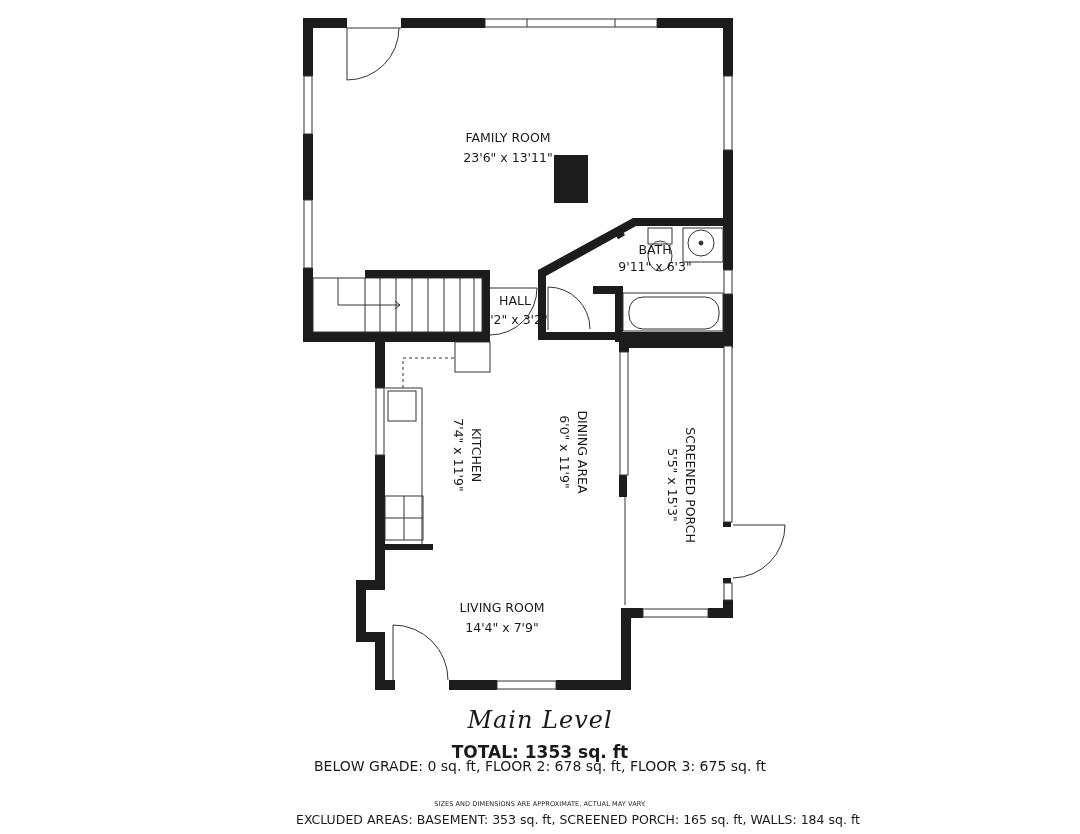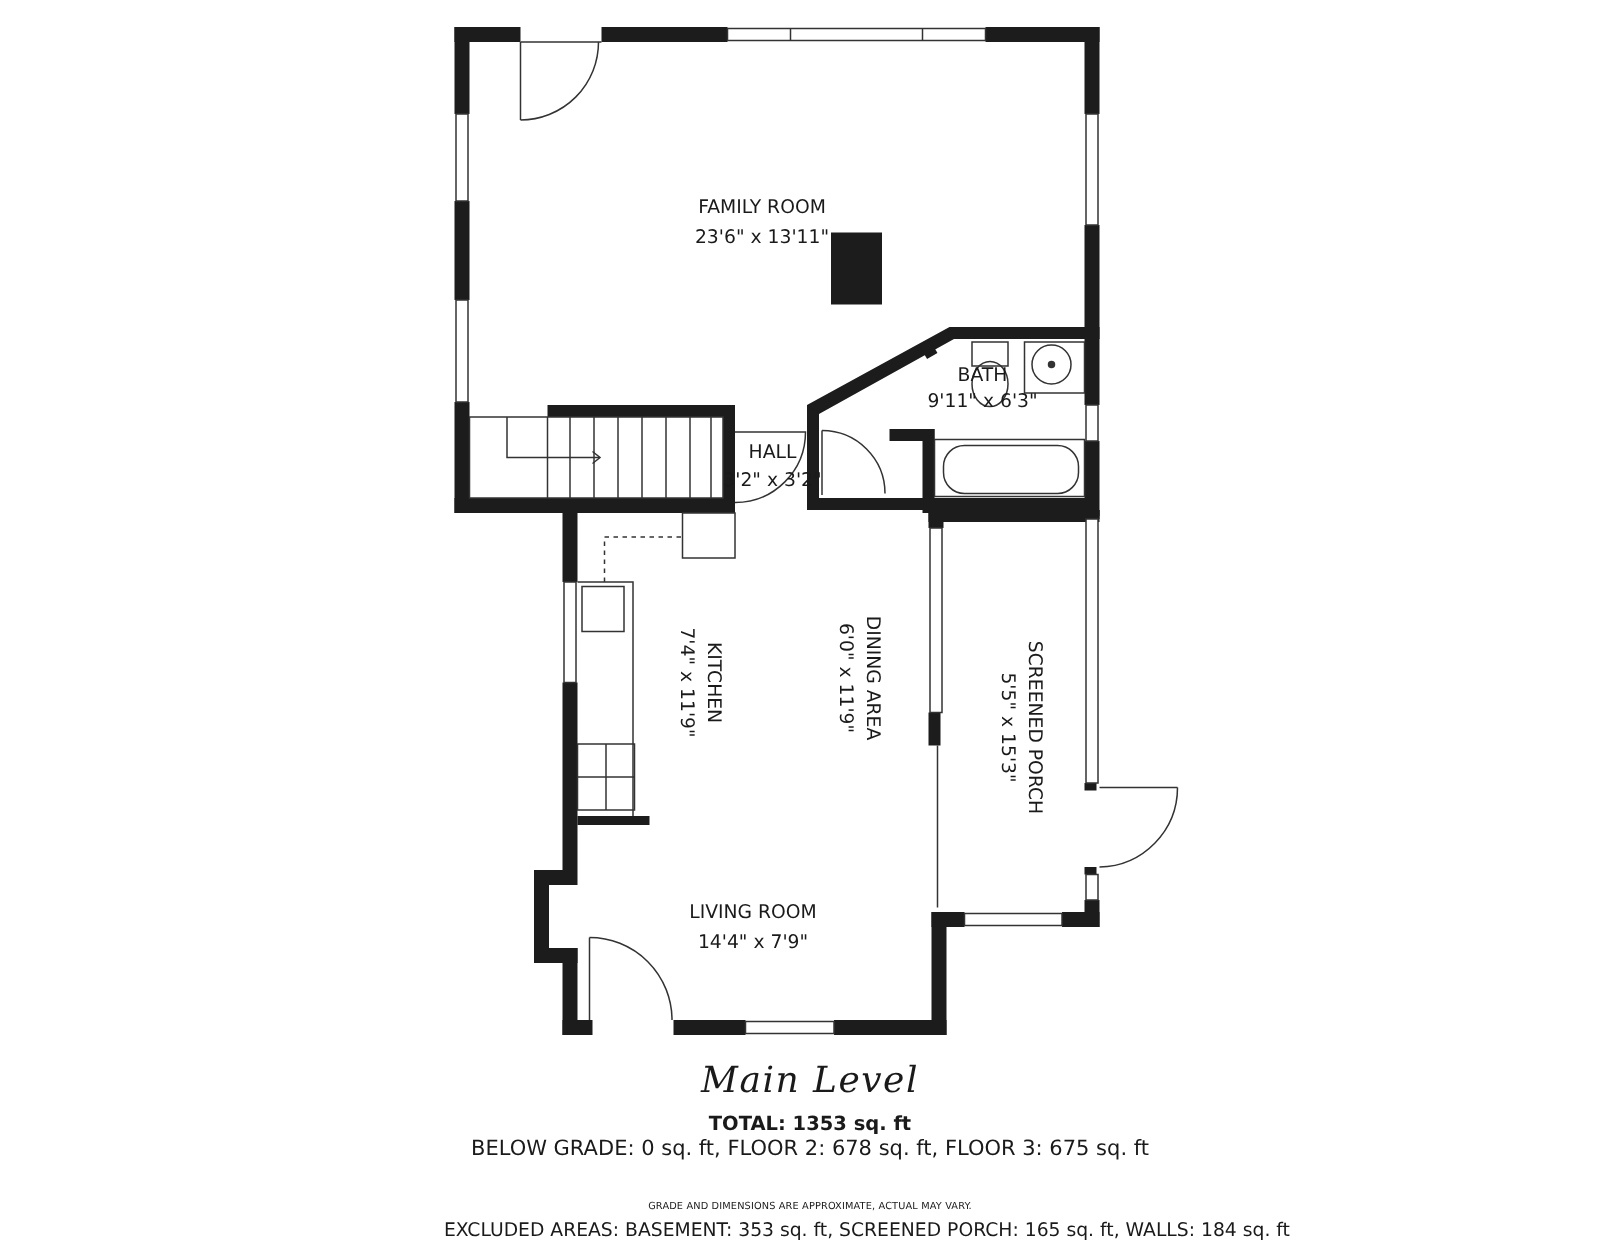--- a/index.html
+++ b/index.html
@@ -1,21 +1,21 @@
 <!DOCTYPE html>
 <html><head>
 <meta charset="utf-8">
 <style>
   html, body { margin: 0; padding: 0; background: #ffffff; }
   body { width: 1080px; height: 834px; position: relative; overflow: hidden; font-family: "DejaVu Sans", sans-serif; color: #1a1a1a; }
   #plan { position: absolute; left: 0; top: 0; }
   .lbl { font-family: "DejaVu Sans", sans-serif; font-size: 12.5px; fill: #1a1a1a; }
   .footer { position: absolute; left: 0; width: 1080px; text-align: center; color: #1a1a1a; }
   .handwritten { top: 706px; font-family: "DejaVu Serif", serif; font-style: italic; font-size: 24px; letter-spacing: 1px; }
-  .total { top: 742px; font-weight: bold; font-size: 13px; }
+  .total { top: 742px; font-weight: bold; font-size: 17px; }
   .line2 { top: 758px; font-size: 14px; }
   .line3 { top: 812px; font-size: 12.5px; margin-left: 38px; }
   .disclaimer { top: 800px; font-size: 6.5px; letter-spacing: 0.1px; }
 </style>
 </head>
 <body>
 
 <svg id="plan" width="1080" height="700" viewBox="0 0 1080 700" xmlns="http://www.w3.org/2000/svg">
   <g fill="#1c1c1c">
 
@@ -145,13 +145,13 @@
     <text class="lbl" transform="translate(668,485) rotate(90)" text-anchor="middle">5'5" x 15'3"</text>
     <text class="lbl" x="502" y="612" text-anchor="middle">LIVING ROOM</text>
     <text class="lbl" x="502" y="632" text-anchor="middle">14'4" x 7'9"</text>
   </g>
 </svg>
 
 <div class="footer handwritten">Main Level</div>
 <div class="footer total">TOTAL: 1353 sq. ft</div>
 <div class="footer line2">BELOW GRADE: 0 sq. ft, FLOOR 2: 678 sq. ft, FLOOR 3: 675 sq. ft</div>
 <div class="footer line3">EXCLUDED AREAS: BASEMENT: 353 sq. ft, SCREENED PORCH: 165 sq. ft, WALLS: 184 sq. ft</div>
-<div class="footer disclaimer">GRADE AND DIMENSIONS ARE APPROXIMATE, ACTUAL MAY VARY.</div>
+<div class="footer disclaimer">SIZES AND DIMENSIONS ARE APPROXIMATE, ACTUAL MAY VARY.</div>
 
 </body></html>

